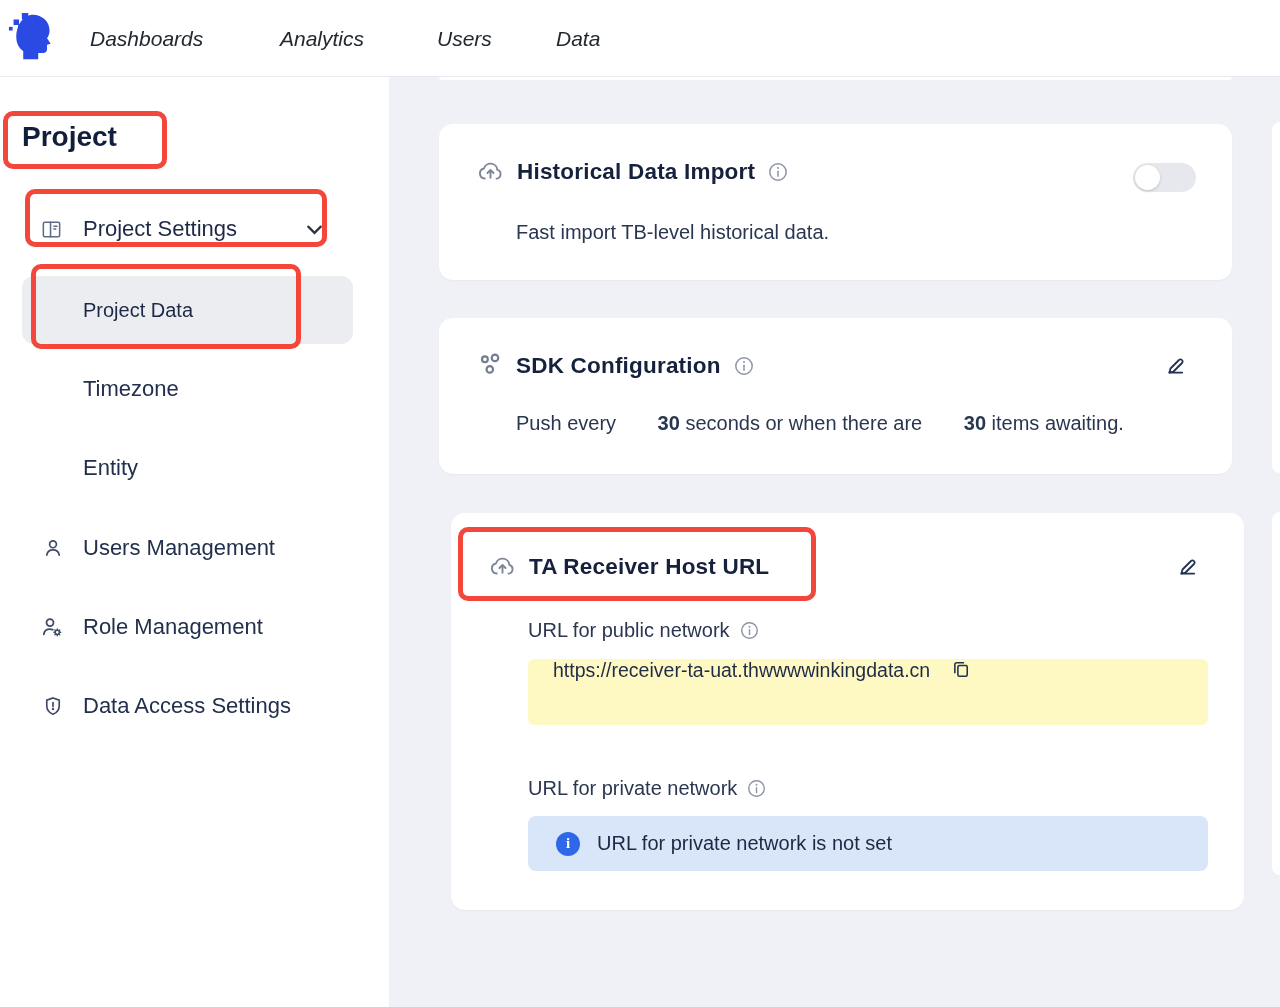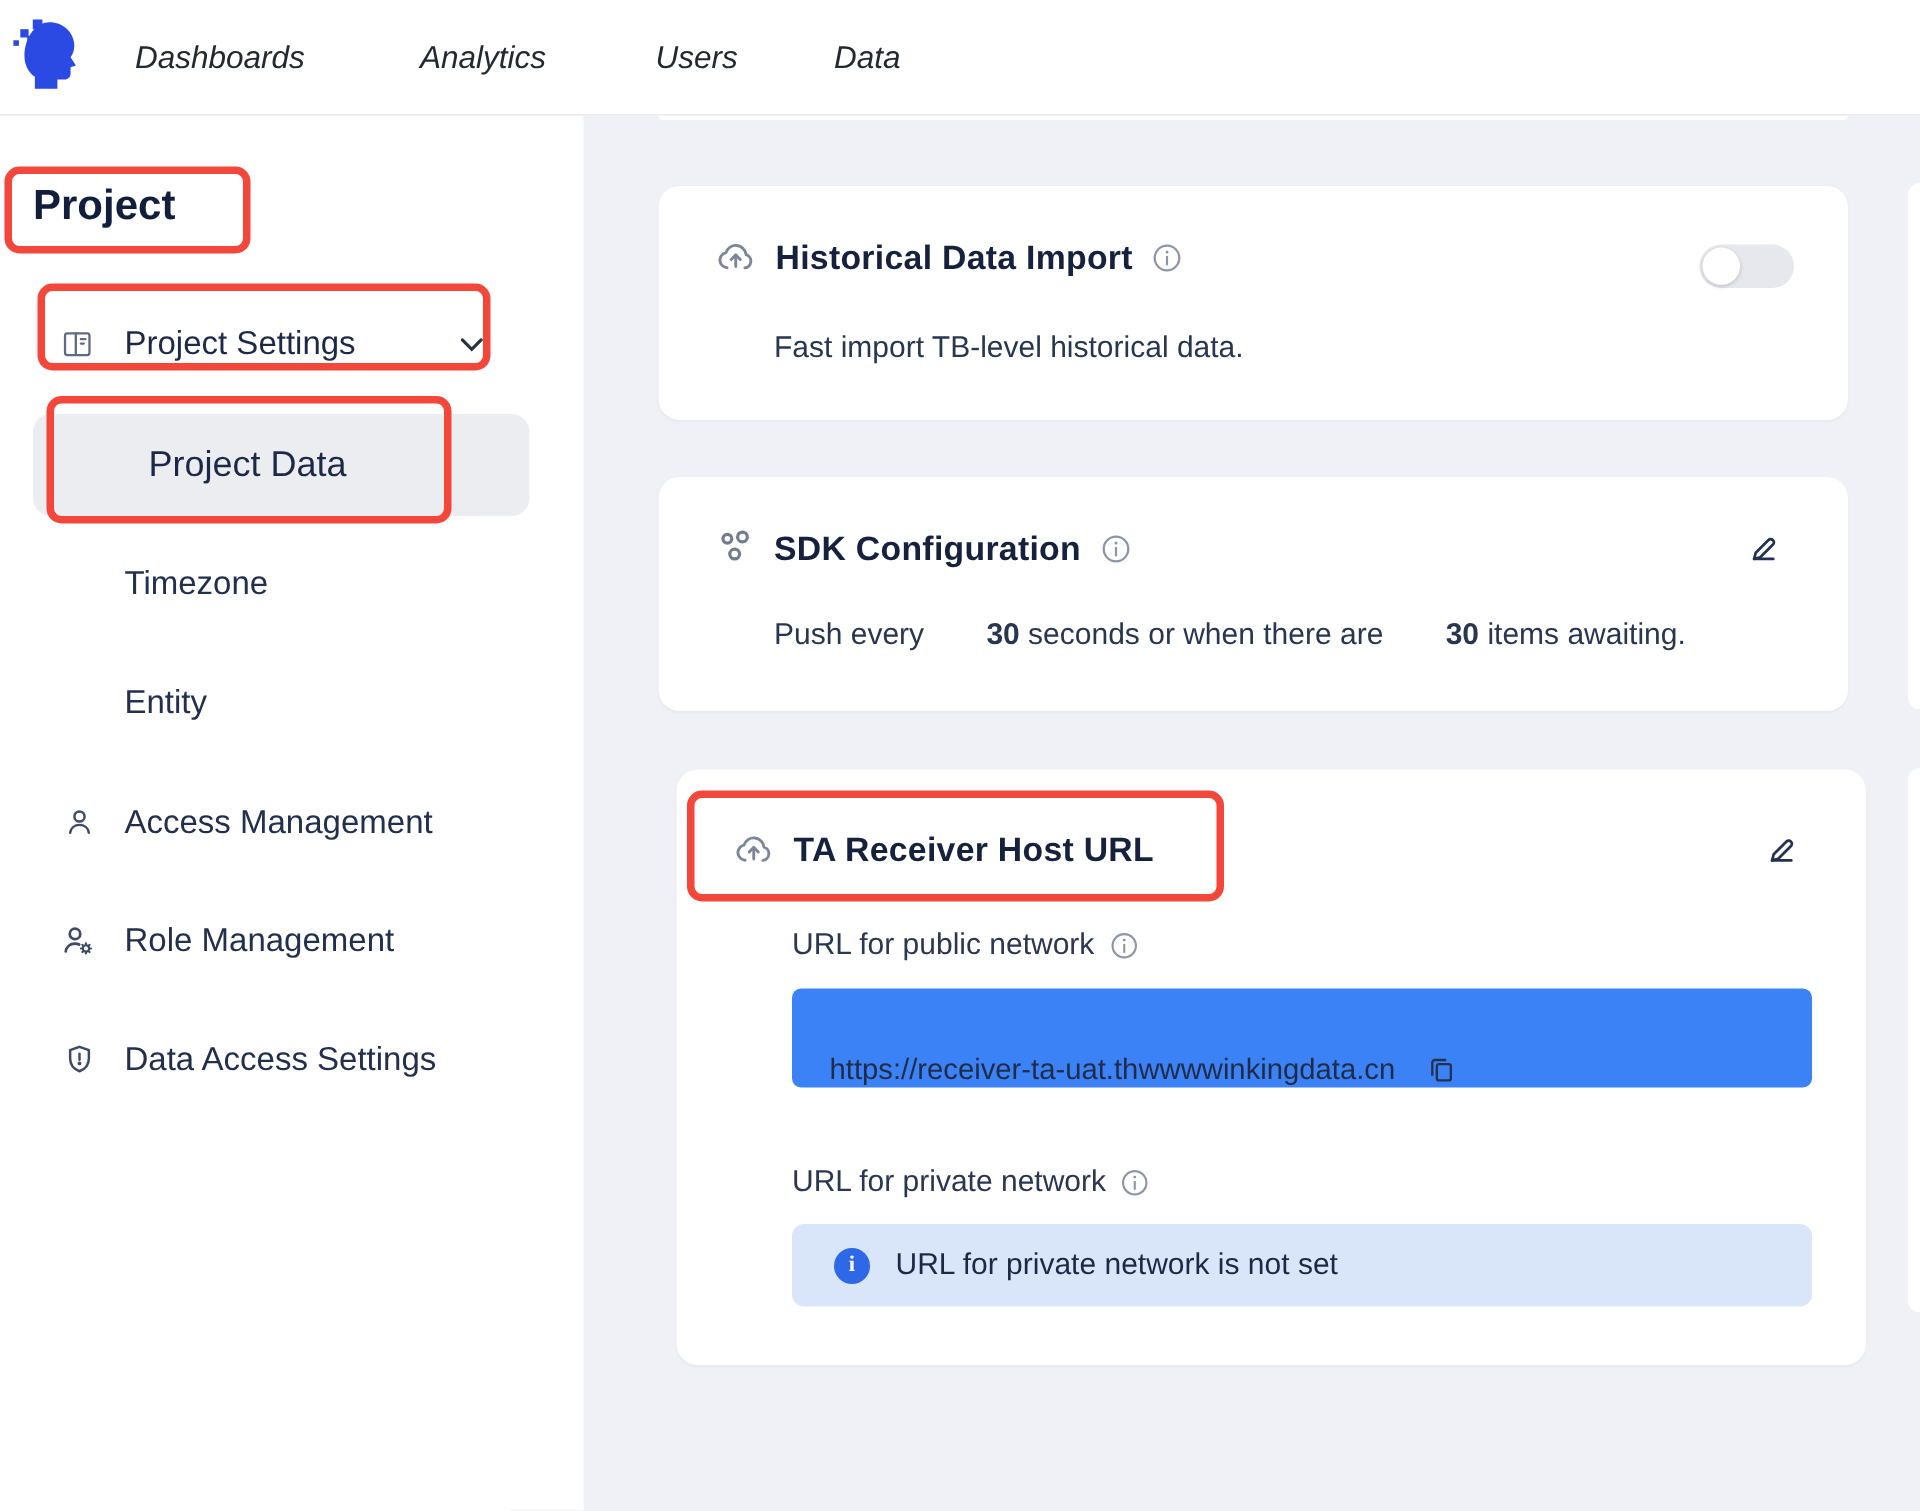--- a/index.html
+++ b/index.html
@@ -14,21 +14,21 @@
     font-size:21px; color:#232931; cursor:pointer;font-style:italic; }
 
   
   .sidebar { position:absolute; left:0; top:77px; width:389px; height:930px; background:#fff; z-index:1; }
   .project-title { position:absolute; left:22px; top:44px; font-size:28px; font-weight:700; color:#121f3c; }
   .ps-icon { position:absolute; left:40px; top:141px; }
   .ps-label { position:absolute; left:83px; top:139px; font-size:22px; color:#1d2945; }
   .ps-chevron { position:absolute; left:307px; top:148px; }
   .active-item { position:absolute; left:22px; top:199px; width:331px; height:68px;
     background:#ebedf1; border-radius:12px; }
-  .active-item span { display:block; padding-left:61px; line-height:68px; font-size:24px; color:#1c2946;margin-left:16px; }
+  .active-item span { display:block; padding-left:61px; line-height:68px; font-size:20px; color:#1c2946; }
   .side-label { position:absolute; left:83px; font-size:22px; color:#222f4d; line-height:28px; }
   .side-icon { position:absolute; left:42px; }
 
   
   .main { position:absolute; left:389px; top:77px; width:891px; height:930px; background:#f0f1f6; }
   .card-remnant { position:absolute; left:50px; top:0; width:793px; height:3px; background:#fff;
     border-radius:0 0 8px 8px; }
   .card { position:absolute; left:50px; width:793px; background:#fff; border-radius:14px;
     box-shadow:0 1px 2px rgba(16,24,40,.04); }
   #card-historical { top:47px; height:156px; }
@@ -45,22 +45,22 @@
 
   .toggle { position:absolute; right:36px; top:39px; width:63px; height:29px; border-radius:15px;
     background:#e6e8ee; cursor:pointer; }
   .toggle .knob { position:absolute; left:2px; top:2px; width:25px; height:25px; border-radius:50%;
     background:#fff; box-shadow:0 1px 3px rgba(0,0,0,.18); }
 
   .edit-btn { position:absolute; right:44px; cursor:pointer; }
 
   .field-label { position:absolute; left:77px; display:flex; align-items:center; gap:10px;
     font-size:20px; color:#2b3751; }
-  .url-box { position:absolute; left:77px; top:146px; width:680px; height:66px; background:#3b82f6;
-    border-radius:6px; display:flex; align-items:flex-end; padding-left:25px; }
+  .url-box { position:absolute; left:77px; top:146px; width:680px; height:66px; background:#fef9c3;
+    border-radius:6px; display:flex; align-items:flex-start; padding-left:25px; }
   .url-text { font-size:19.5px; color:#1f2b47; }
   .copy-btn { margin-left:20px; display:flex; cursor:pointer; }
 
   .notice-banner { position:absolute; left:77px; top:303px; width:680px; height:55px;
     border-radius:8px; display:flex; align-items:center; padding-left:28px; }
   .notice-dot { width:24px; height:24px; border-radius:50%; display:flex; align-items:center;
     justify-content:center; color:#fff; font-size:15px; font-weight:700; flex:0 0 24px;
     font-family:"Liberation Serif","DejaVu Serif",serif; }
   .notice-text { margin-left:17px; font-size:20px; color:#1d2944; }
 
@@ -118,21 +118,21 @@
 
   <div class="side-label" style="top:298px">Timezone</div>
   <div class="side-label" style="top:377px">Entity</div>
 
   <div class="side-icon" style="top:459px">
     <svg width="22" height="24" viewBox="0 0 24 24" fill="none" stroke="#3e4a66" stroke-width="1.8" stroke-linecap="round">
       <circle cx="12" cy="8" r="3.7"></circle>
         <path d="M5.2 19.8c.6-3.6 3.4-5.7 6.8-5.7s6.2 2.1 6.8 5.7"></path>
     </svg>
   </div>
-  <div class="side-label" style="top:457px">Access Management</div>
+  <div class="side-label" style="top:457px">Users Management</div>
 
   <div class="side-icon" style="left:40px; top:538px">
     <svg width="24" height="24" viewBox="0 0 24 24" fill="none" stroke="#3e4a66" stroke-width="1.8" stroke-linecap="round">
       <circle cx="10" cy="7.6" r="3.5"></circle>
         <path d="M3.8 19.3c.5-3.3 3-5.2 6.2-5.2 1 0 2 .2 2.8.6"></path>
       <g stroke-width="1.4">
           <circle cx="17.3" cy="17.3" r="2.1"></circle>
       <path d="M17.3 13.9v1M17.3 19.7v1M13.9 17.3h1M19.7 17.3h1M14.9 14.9l.7.7M19 19l.7.7M19.7 14.9l-.7.7M15.6 19l-.7.7"></path>
         </g>
     </svg>

